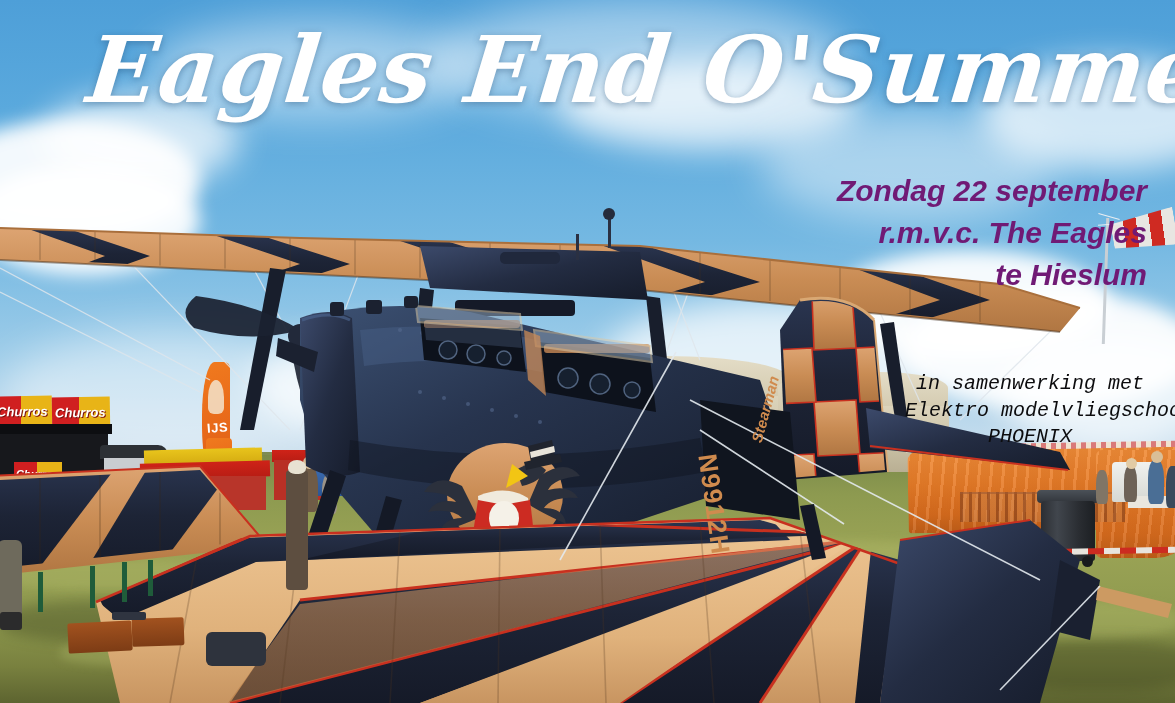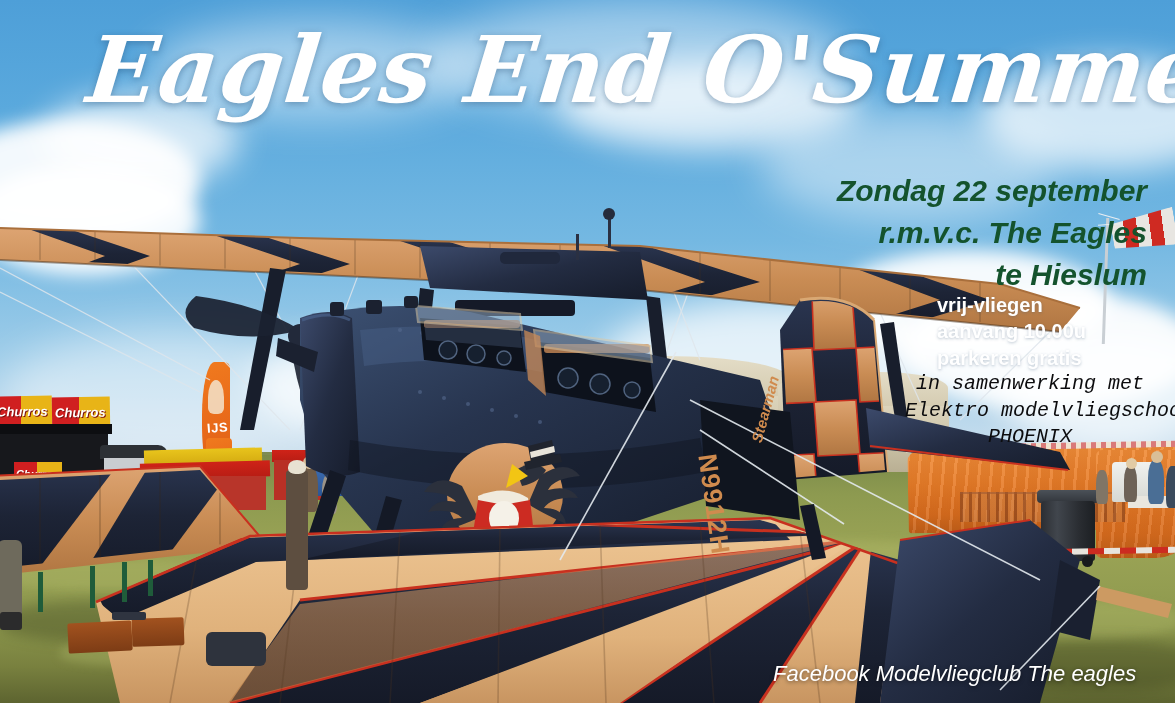--- a/index.html
+++ b/index.html
@@ -241,21 +241,21 @@
   }
   #date-block {
     right: 28px; top: 170px;
     width: 350px;
     text-align: right;
     font-family: "Liberation Sans", sans-serif;
     font-style: italic;
     font-weight: bold;
     font-size: 30px;
     line-height: 1.40;
-    color: #14532d;
+    color: #701a75;
   }
   #info-block {
     right: 28px; top: 292px;
     width: 320px;
     text-align: left;
     padding-left: 110px;
     box-sizing: border-box;
     font-family: "Liberation Sans", sans-serif;
     font-weight: bold;
     font-size: 20px;
@@ -743,24 +743,20 @@
     <div style="position:absolute; left:288px; top:460px; width:18px; height:14px; background:#e8e2d2; border-radius:50% 50% 40% 40%;"></div>
   </div>
 
   <div class="txt" id="title-script">Eagles End O'Summer</div>
 
 
   <div class="txt" id="date-block">Zondag 22 september
 r.m.v.c. The Eagles
 te Hieslum</div>
 
-  <div class="txt" id="info-block">vrij-vliegen
-aanvang 10.00u
-parkeren gratis</div>
 
   <div class="txt" id="partner-block">in samenwerking met
 Elektro modelvliegschool
 PHOENIX</div>
 
 
-  <div class="txt" id="footer-right">Facebook Modelvliegclub The eagles</div>
 
 </div>
 
 </body></html>

